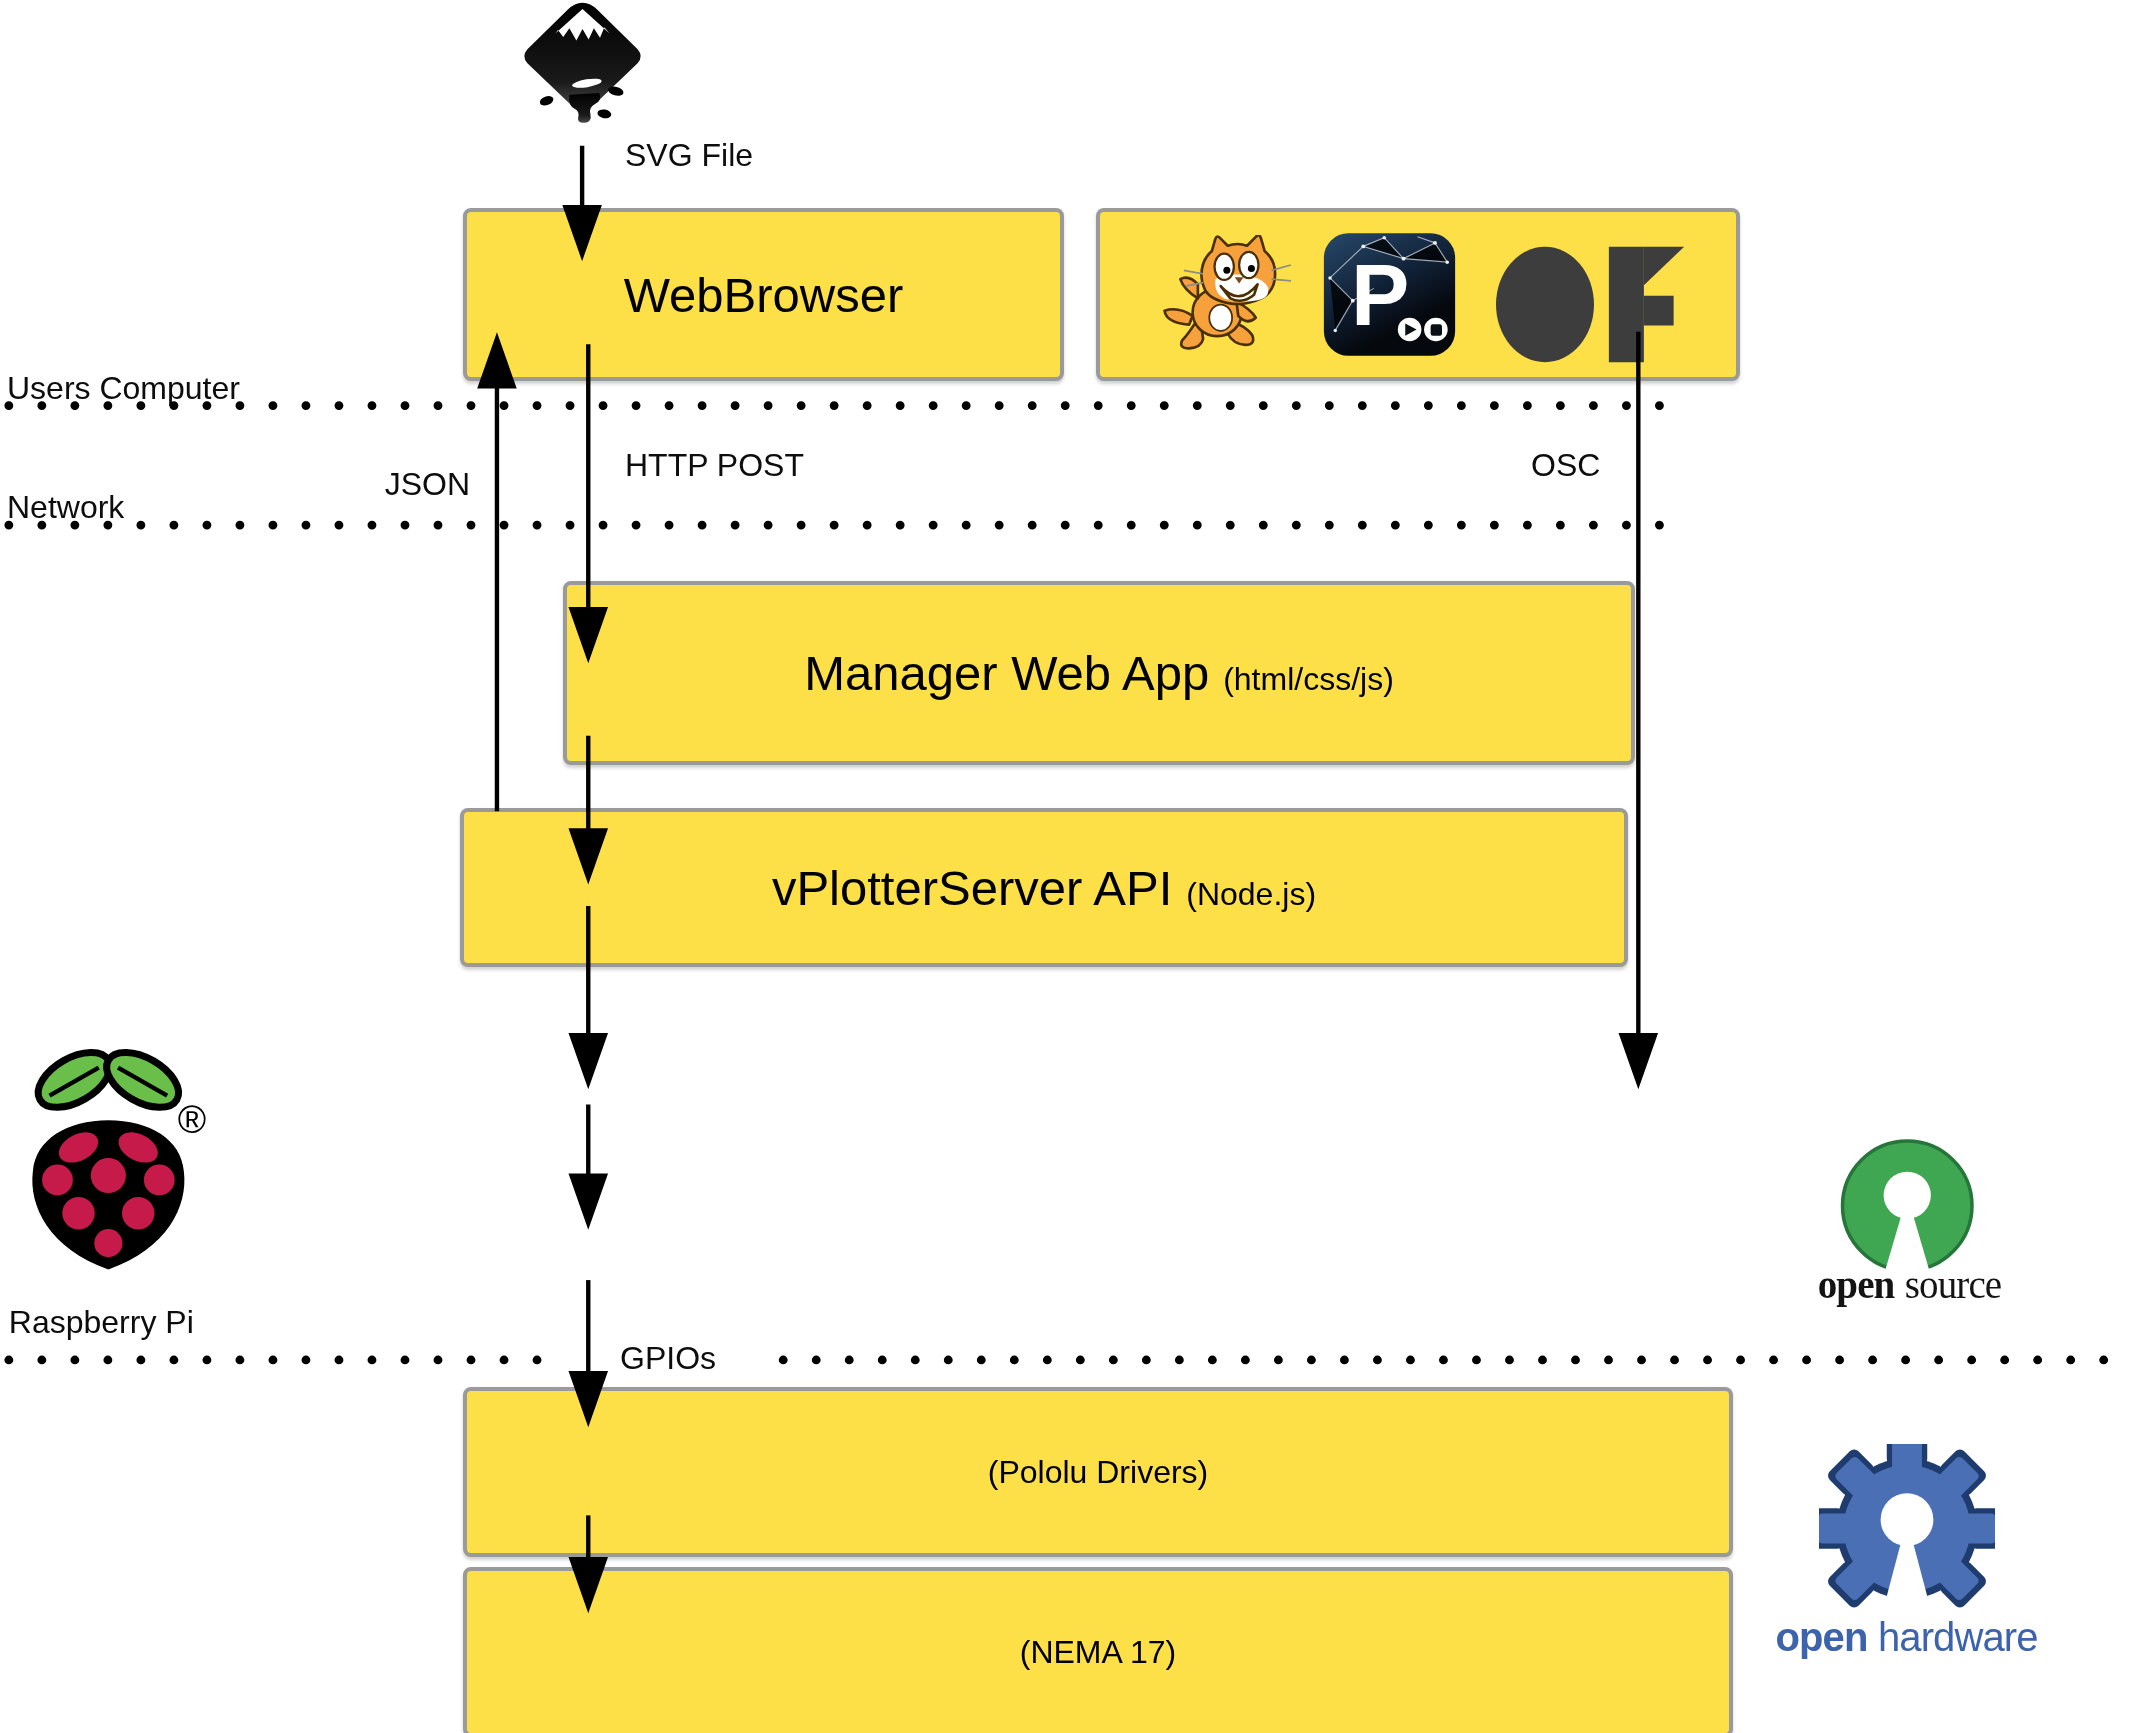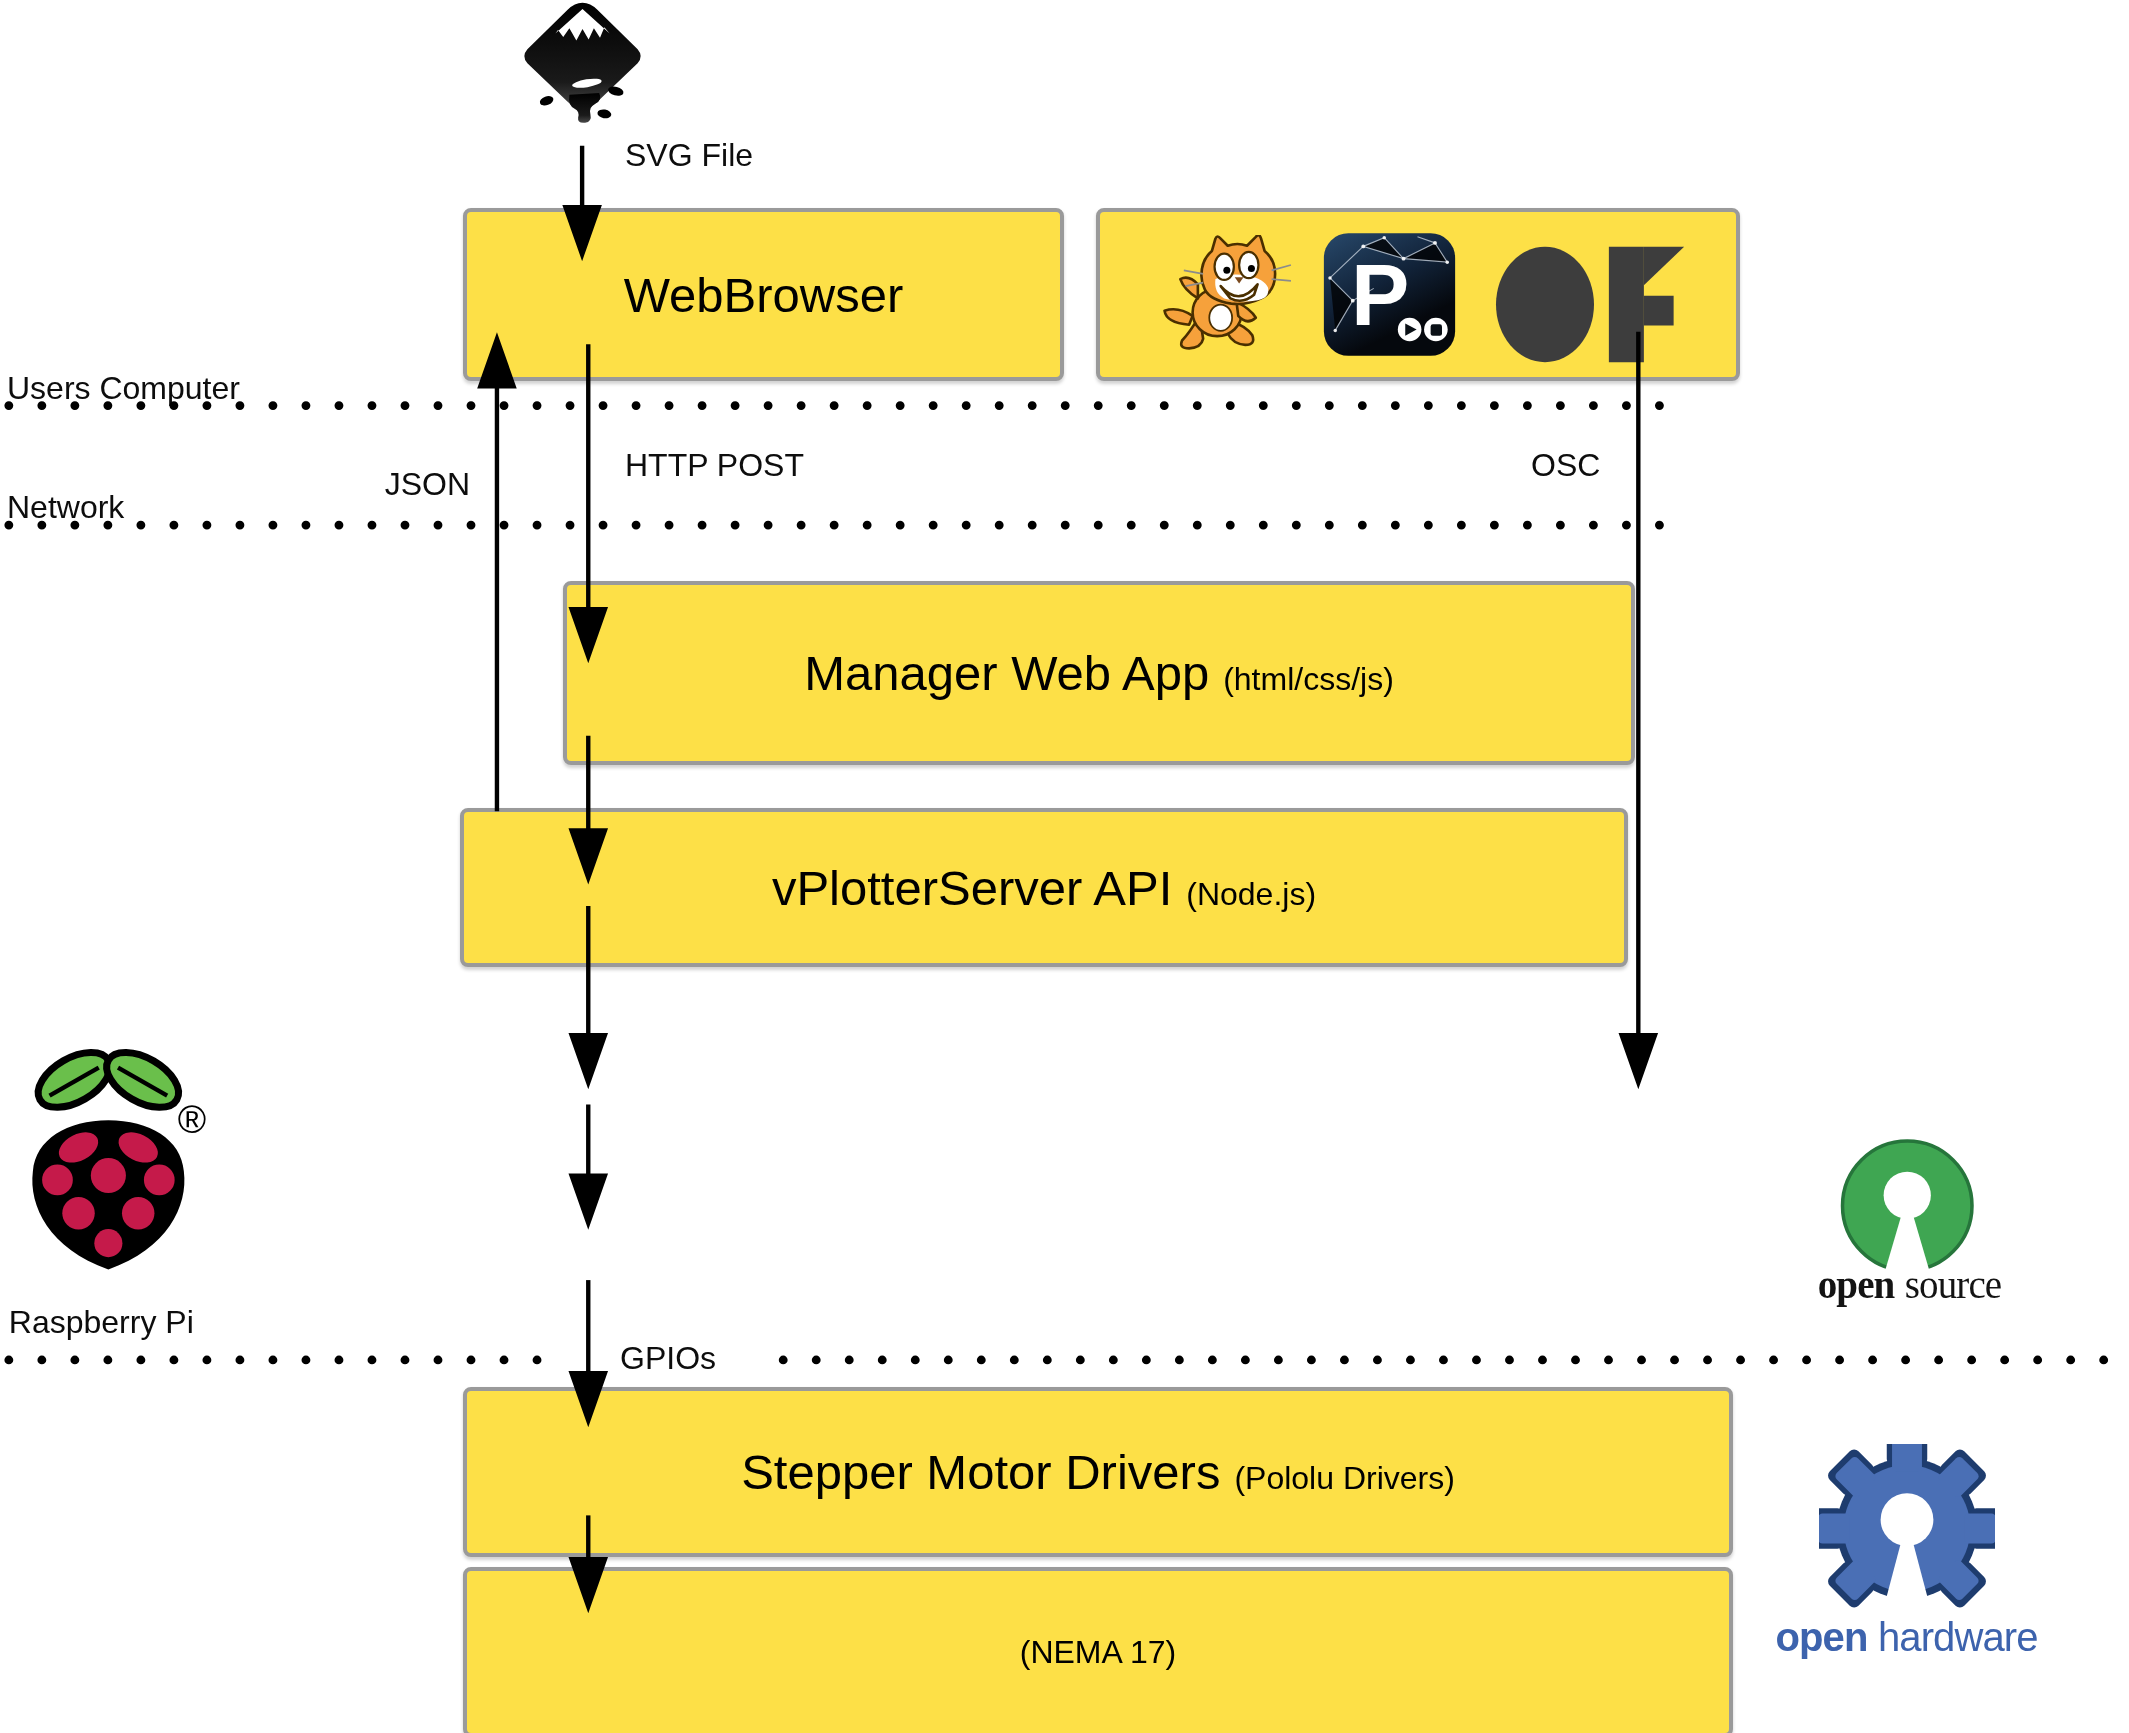--- a/index.html
+++ b/index.html
@@ -138,21 +138,20 @@
     <span class="label-row">
       <span class="box-label">vPlotterServer API</span>
       <span class="box-tech">(Node.js)</span>
     </span>
   </div>
 
 
 
   <div class="box" style="left:427px;top:1387px;width:1262px;height:162px;">
     <span class="label-row">
-      <span class="box-label">Stepper Motor Drivers</span>
       <span class="box-tech">(Pololu Drivers)</span>
     </span>
   </div>
 
   <div class="box" style="left:427px;top:1567px;width:1262px;height:162px;">
     <span class="label-row">
       <span class="box-tech">(NEMA 17)</span>
     </span>
   </div>
 

